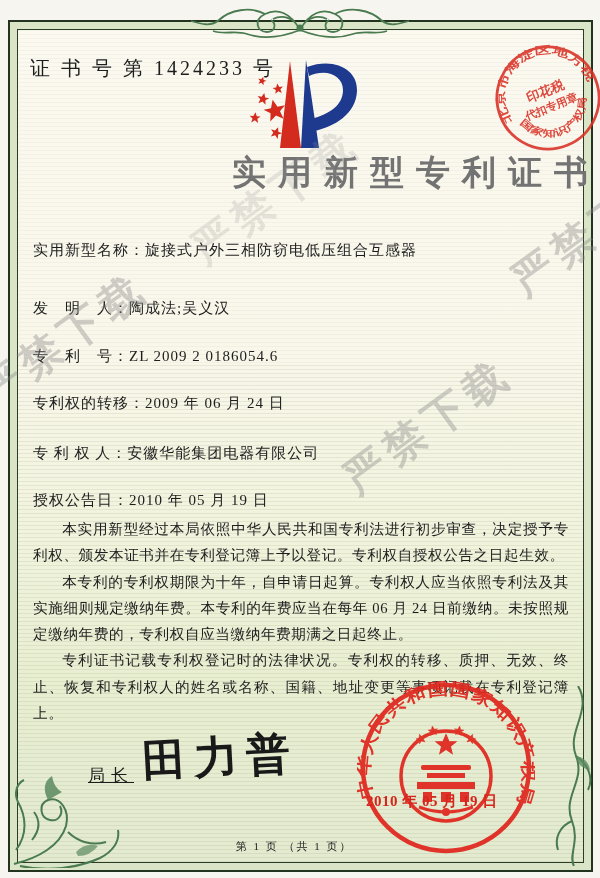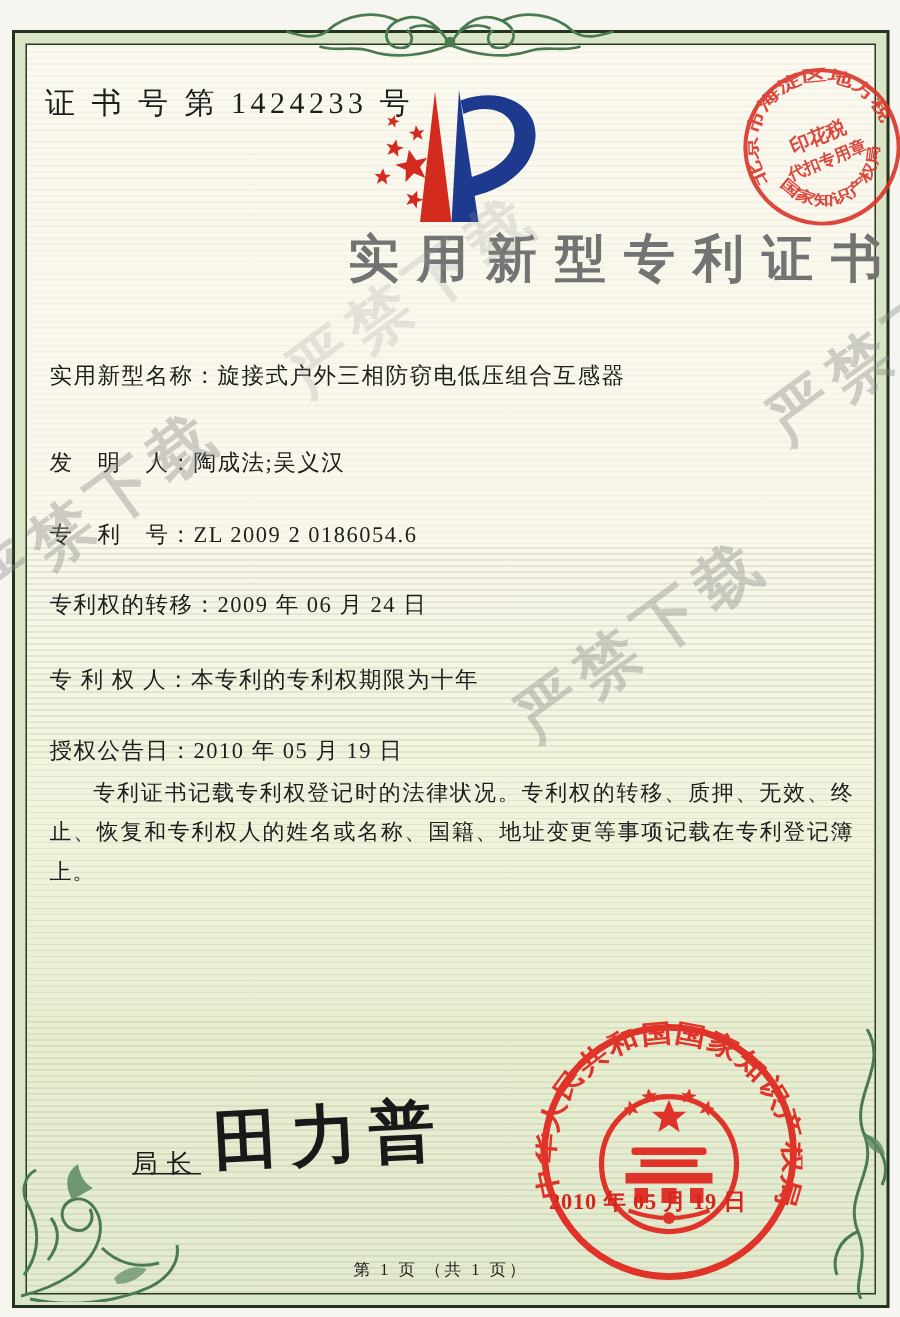--- a/index.html
+++ b/index.html
@@ -144,24 +144,26 @@
     <use href="#star" transform="translate(44,76) scale(0.62) rotate(20)"></use>
   </g>
 </svg>
 
 <div class="title">实用新型专利证书</div>
 
 <div class="field f0"><span>实用新型名称：</span><span>旋接式户外三相防窃电低压组合互感器</span></div>
 <div class="field f1"><span>发　明　人：</span><span>陶成法;吴义汉</span></div>
 <div class="field f2"><span>专　利　号：</span><span>ZL 2009 2 0186054.6</span></div>
 <div class="field f3"><span>专利权的转移：</span><span>2009 年 06 月 24 日</span></div>
-<div class="field f4"><span>专 利 权 人：</span><span>本专利的专利权期限为十年</span></div>
+<div class="field f4"><span>专 利 权 人：</span><span>安徽华能集团电器有限公司</span></div>
 <div class="field f5"><span>授权公告日：</span><span>2010 年 05 月 19 日</span></div>
 
 <div class="body-text">
+  <p>本实用新型经过本局依照中华人民共和国专利法进行初步审查，决定授予专利权、颁发本证书并在专利登记簿上予以登记。专利权自授权公告之日起生效。</p>
+  <p>本专利的专利权期限为十年，自申请日起算。专利权人应当依照专利法及其实施细则规定缴纳年费。本专利的年费应当在每年 06 月 24 日前缴纳。未按照规定缴纳年费的，专利权自应当缴纳年费期满之日起终止。</p>
   <p>专利证书记载专利权登记时的法律状况。专利权的转移、质押、无效、终止、恢复和专利权人的姓名或名称、国籍、地址变更等事项记载在专利登记簿上。</p>
 </div>
 
 <div class="director">局长</div>
 <div class="signature">田力普</div>
 
 <svg class="seal" viewBox="0 0 178 178">
   <circle cx="89" cy="89" r="83" fill="none" stroke="#e0271e" stroke-width="4.5"></circle>
   <path id="sealArc" d="M 17,120 A 77,77 0 1 1 161,120" fill="none"></path>
   <text font-size="17" font-weight="bold" fill="#e0271e" letter-spacing="1">

